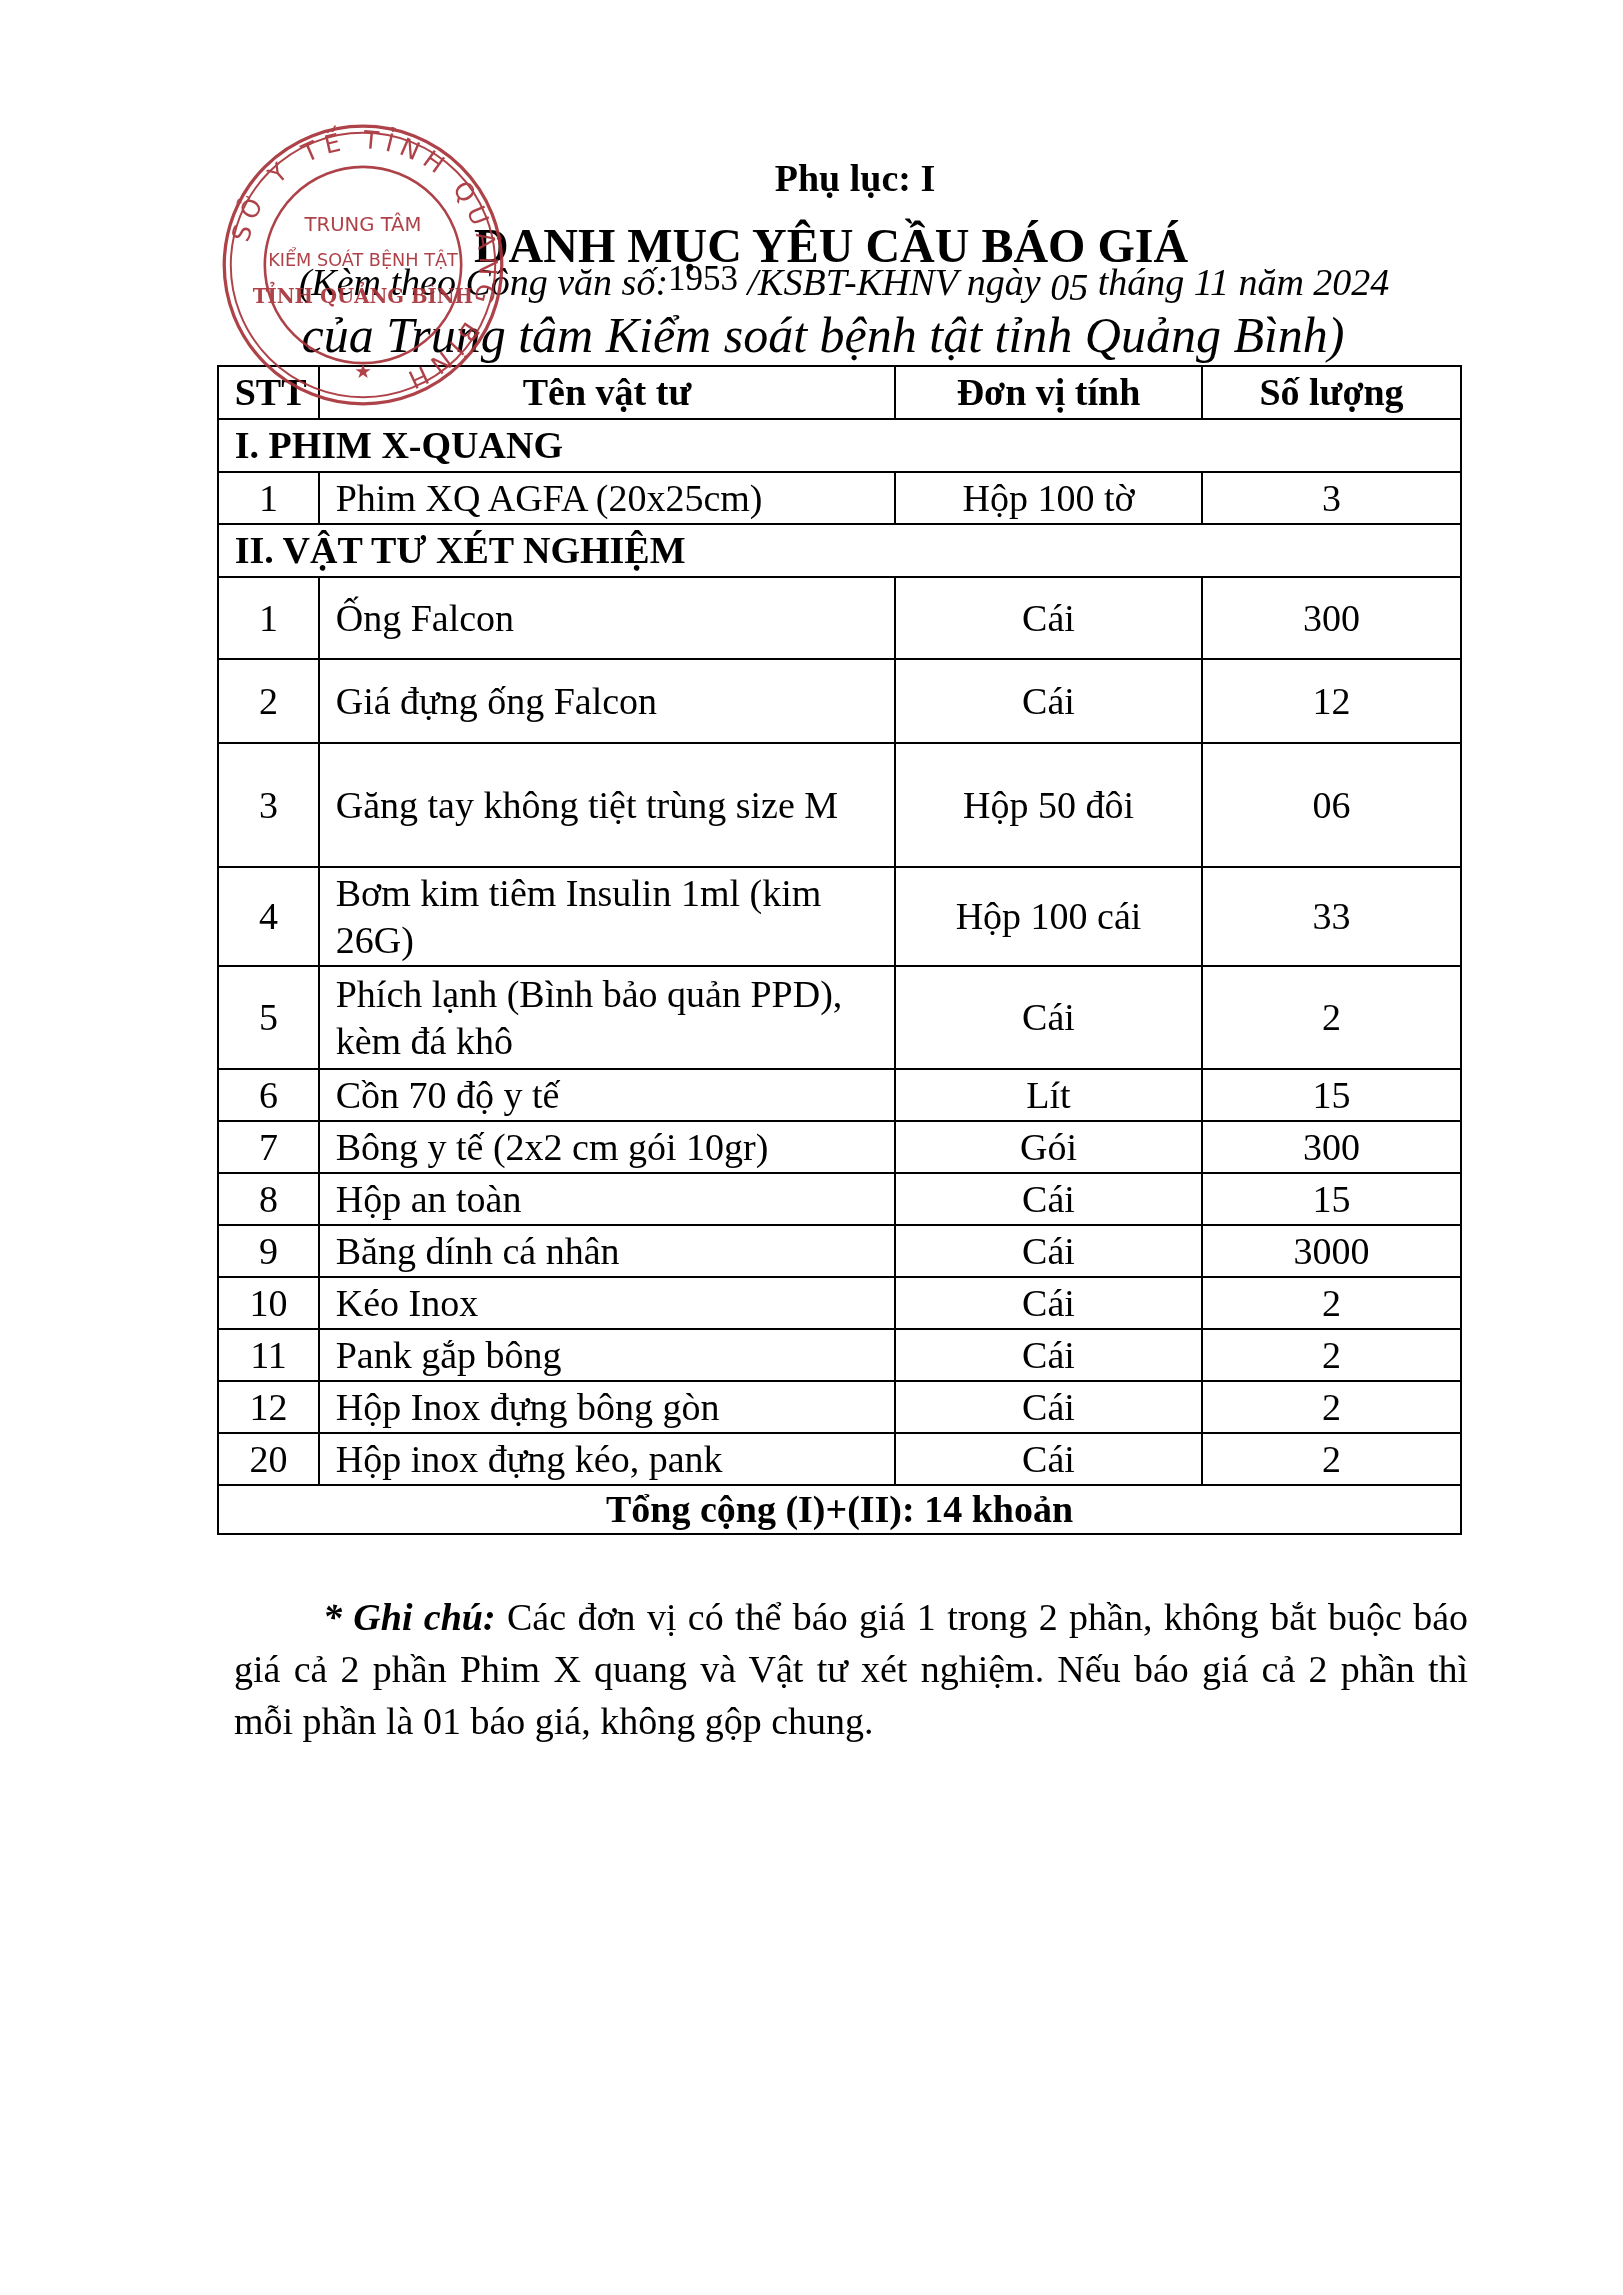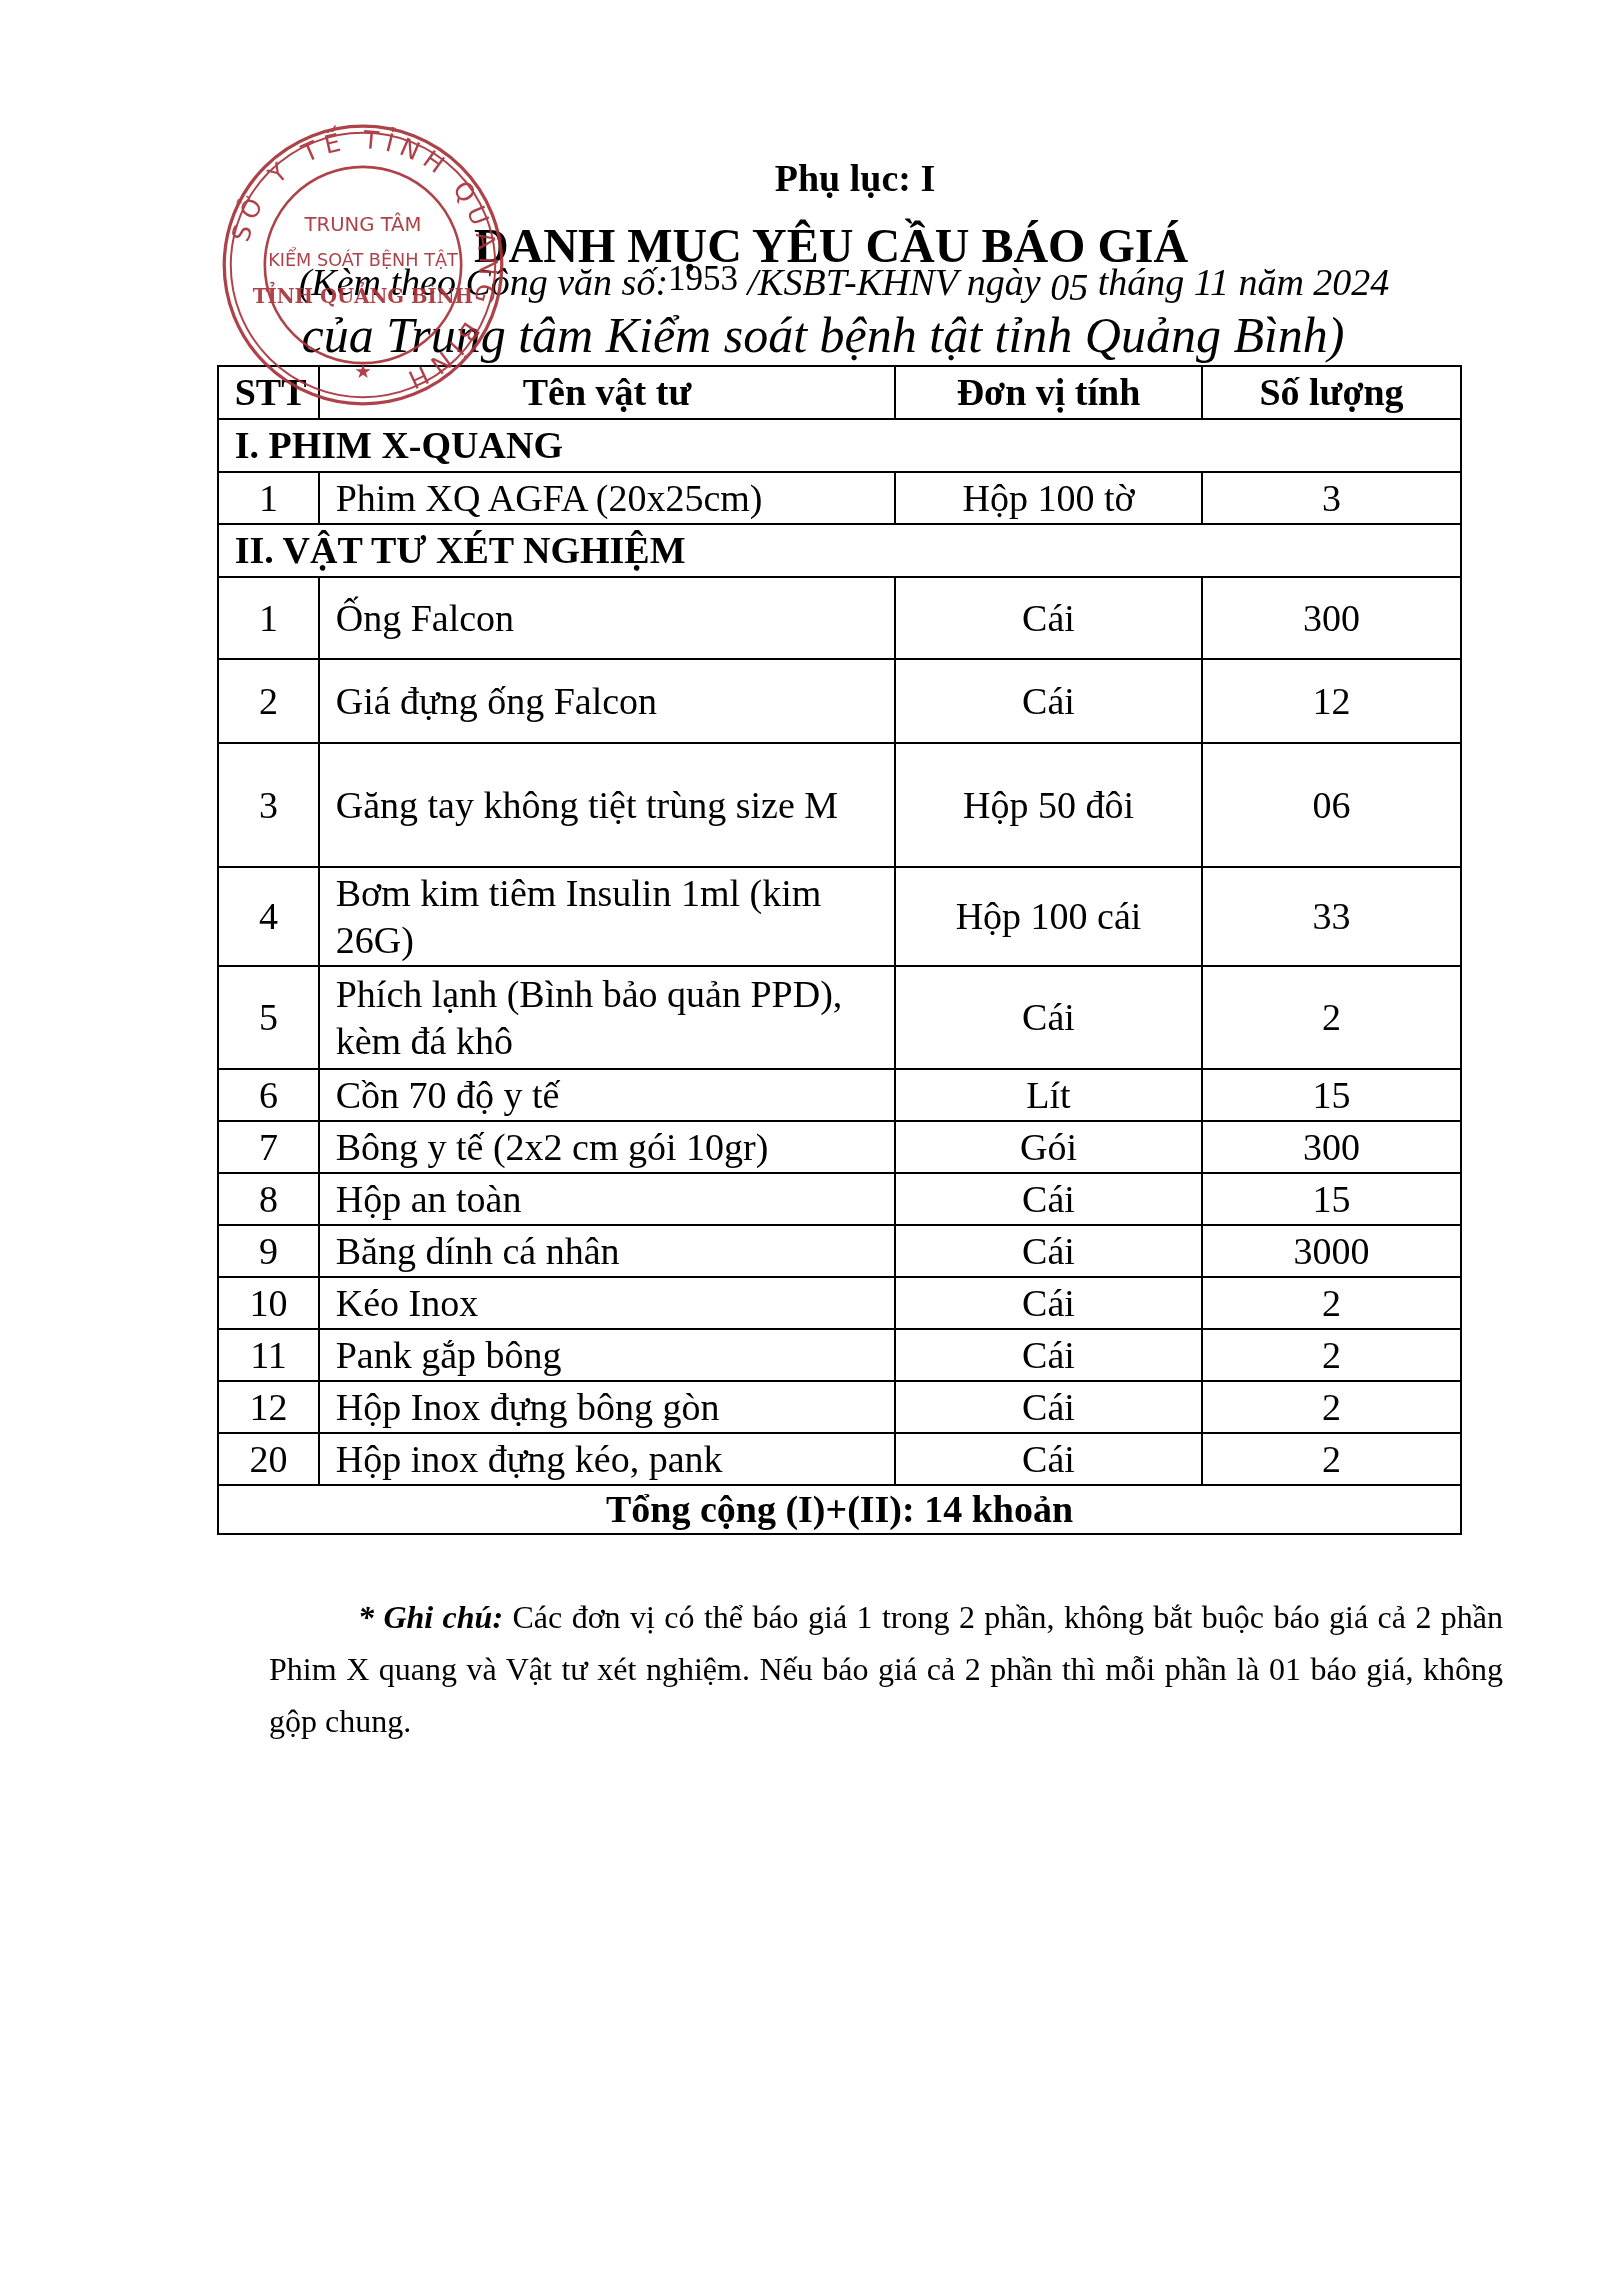--- a/index.html
+++ b/index.html
@@ -21,22 +21,22 @@
   col.c-stt { width: 101px; }
   col.c-name { width: 576px; }
   col.c-unit { width: 307px; }
   col.c-qty { width: 259px; }
   td.stt, td.unit, td.qty { text-align: center; padding: 0 5.2px; }
   td.name { text-align: left; }
   tr.section td { font-weight: bold; text-align: left; height: 53px; }
   tr.total td { font-weight: bold; text-align: center; height: 44px; }
   tr.single td { height: 52px; }
 
-  .note { position: absolute; left: 234px; top: 1591px; width: 1234px; font-size: 32px;
-          line-height: 52px; text-align: justify; text-indent: 89px; margin-left: 35px; }
+  .note { position: absolute; left: 234px; top: 1591px; width: 1234px; font-size: 38px;
+          line-height: 52px; text-align: justify; text-indent: 89px; }
   .note-label { font-weight: bold; font-style: italic; }
 
   .stamp { position: absolute; left: 219px; top: 121px; width: 288px; height: 288px; pointer-events: none; opacity: 0.92; }
 </style>
 </head>
 <body>
 
 <div class="center-line title1">Phụ lục: I</div>
 <div class="center-line title2">DANH MỤC YÊU CẦU BÁO GIÁ</div>
 <div class="center-line subtitle1"><span>(Kèm theo Công văn  số:</span><span class="docnum">1953</span><span>  /KSBT-KHNV ngày </span><span class="docday">05</span><span>  tháng 11 năm 2024</span></div>

